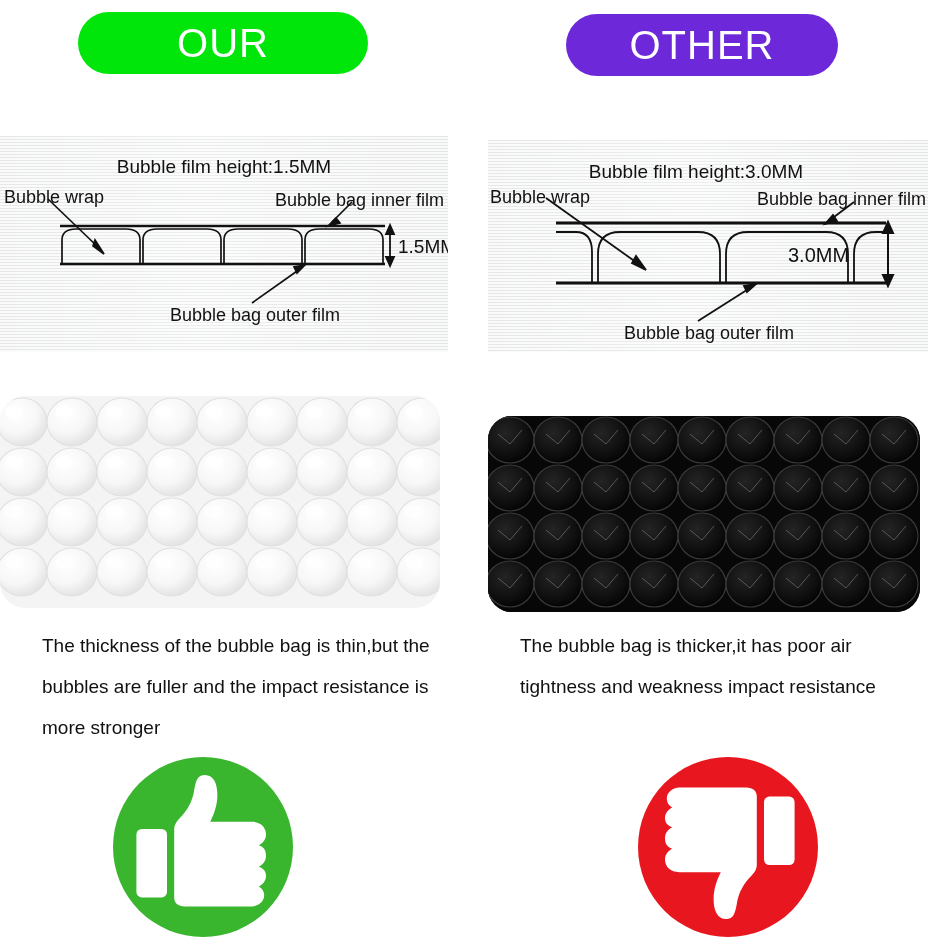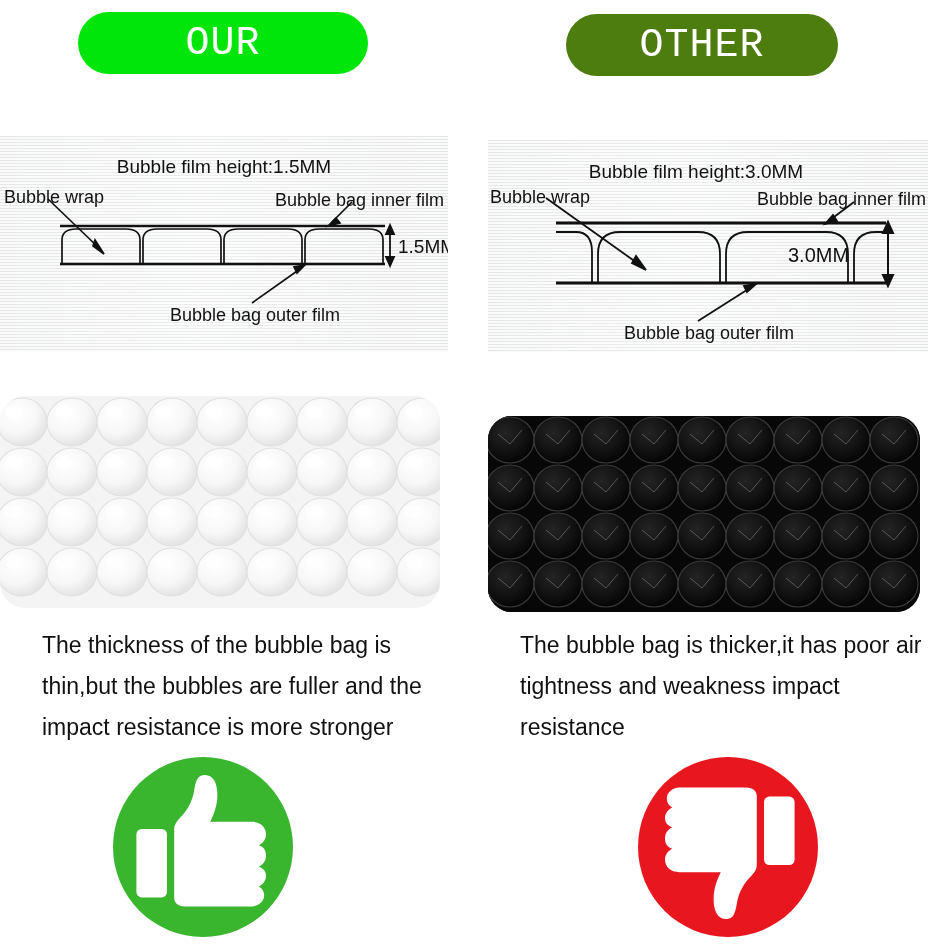--- a/index.html
+++ b/index.html
@@ -15,24 +15,23 @@
   
   .badge{
     position:absolute;
     height:62px;
     border-radius:32px;
     display:flex;align-items:center;justify-content:center;
     color:#ffffff;
     font-size:40px;
     letter-spacing:1px;
     font-weight:400;
-    font-family:Liberation Mono, monospace;
   }
   .badge-our{left:78px;top:12px;width:290px;background:#00e60b;}
-  .badge-other{left:566px;top:14px;width:272px;background:#4d7c0f;}
+  .badge-other{left:566px;top:14px;width:272px;background:#6d28d9;}
 
   
   .diagram{
     position:absolute;
     background:
       repeating-linear-gradient(
         to bottom,
         rgba(0,0,0,0.028) 0px,
         rgba(0,0,0,0.028) 1px,
         rgba(255,255,255,0.75) 1px,
@@ -53,21 +52,21 @@
   .photo-black{
     left:488px;top:416px;width:432px;height:196px;
     border-radius:24px;
     background:#0a0a0a;
   }
   .photo svg{display:block;width:100%;height:100%;}
 
   
   .caption{
     position:absolute;
-    font-size:23px;
+    font-size:19px;
     line-height:41px;
     color:#111111;
     white-space:pre-line;
   }
   .caption-left{left:42px;top:625px;width:420px;}
   .caption-right{left:520px;top:625px;width:410px;}
 
   
   .verdict{position:absolute;width:180px;height:180px;border-radius:50%;}
   .verdict svg{display:block;width:100%;height:100%;}

